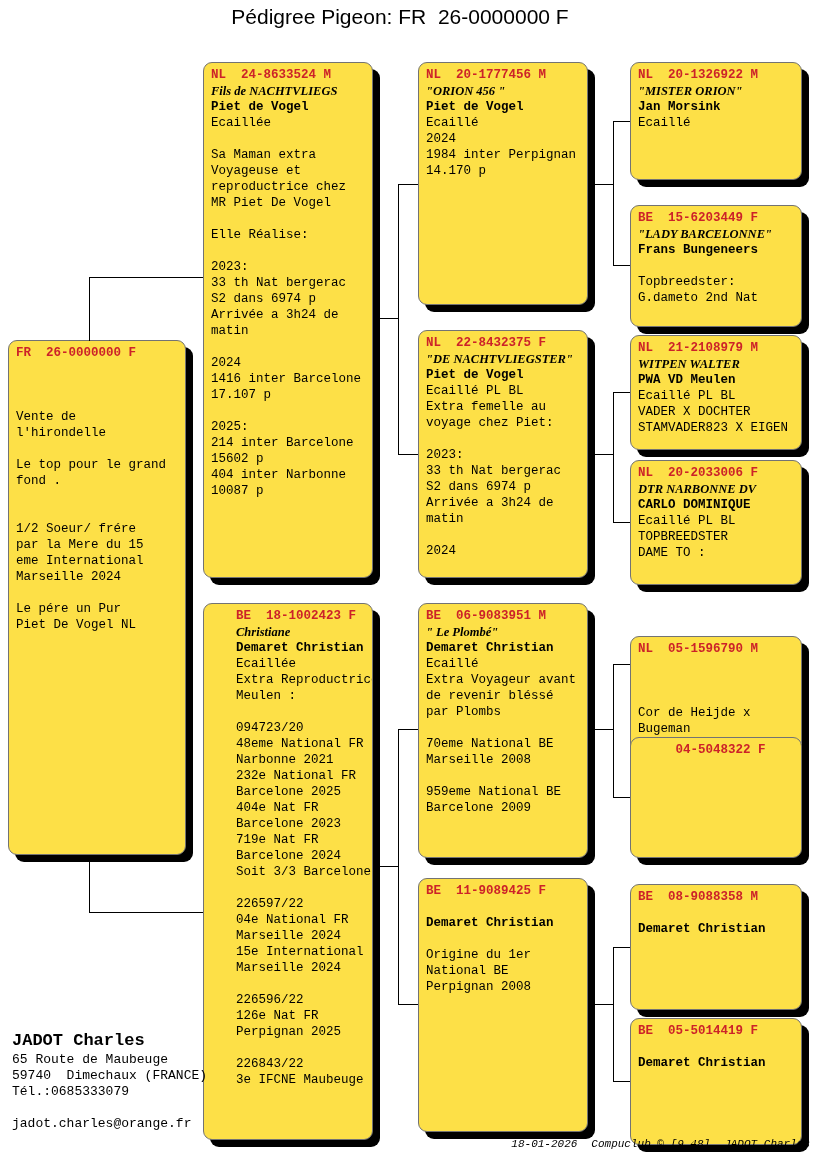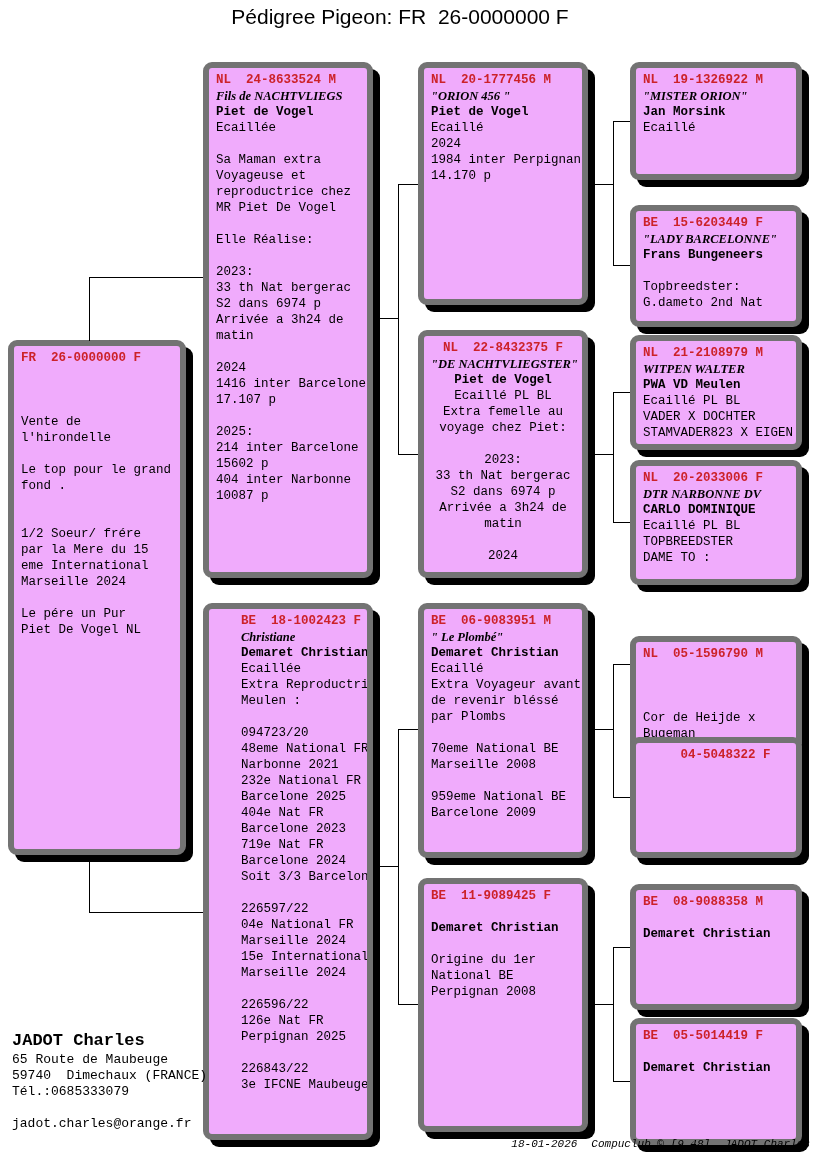--- a/index.html
+++ b/index.html
@@ -6,21 +6,21 @@
   #page {
     position:relative; width:816px; height:1172px; background:#fff;
     font-family:"Liberation Mono", monospace; color:#000; overflow:hidden;
   }
   .title {
     position:absolute; top:5px; left:0; width:800px; text-align:center;
     font-family:"Liberation Sans", sans-serif; font-size:21px; color:#000;
     white-space:pre;
   }
   .box {
-    position:absolute; background:#f0abfc; border:6px solid #737373;
+    position:absolute; background:#fde047; border:1px solid #737373;
     border-radius:9px; box-shadow:7px 7px 0 #000;
     padding:4px 7px; box-sizing:border-box; overflow:hidden;
   }
   .ring {
     color:var(--accent,#cc2229); font-weight:bold; white-space:pre;
     font-size:12.5px; line-height:16px;
   }
   .ln { white-space:pre; font-size:12.5px; line-height:16px; min-height:16px; }
   .ln.b  { font-weight:bold; }
   .ln.bi { font-weight:bold; font-style:italic;font-family:Liberation Serif, serif; }
@@ -135,21 +135,21 @@
     <div class="ring">NL  20-1777456 M</div>
     <div>
         <div class="ln bi">"ORION 456 "</div>
         <div class="ln b">Piet de Vogel</div>
         <div class="ln">Ecaillé</div>
         <div class="ln">2024</div>
         <div class="ln">1984 inter Perpignan</div>
         <div class="ln">14.170 p</div>
       </div>
   </div>
-  <div class="box" style="left:418px;top:330px;width:170px;height:248px;text-align:center;">
+  <div class="box" style="left:418px;top:330px;width:170px;height:248px;">
     <div class="ring">NL  22-8432375 F</div>
     <div>
         <div class="ln bi">"DE NACHTVLIEGSTER"</div>
         <div class="ln b">Piet de Vogel</div>
         <div class="ln">Ecaillé PL BL</div>
         <div class="ln">Extra femelle au</div>
         <div class="ln">voyage chez Piet:</div>
         <div class="ln"> </div>
         <div class="ln">2023:</div>
         <div class="ln">33 th Nat bergerac</div>
@@ -183,21 +183,21 @@
         <div class="ln"> </div>
         <div class="ln b">Demaret Christian</div>
         <div class="ln"> </div>
         <div class="ln">Origine du 1er</div>
         <div class="ln">National BE</div>
         <div class="ln">Perpignan 2008</div>
       </div>
   </div>
 
   <div class="box" style="left:630px;top:62px;width:172px;height:118px;">
-    <div class="ring">NL  19-1326922 M</div>
+    <div class="ring">NL  20-1326922 M</div>
     <div>
         <div class="ln bi">"MISTER ORION"</div>
         <div class="ln b">Jan Morsink</div>
         <div class="ln">Ecaillé</div>
       </div>
   </div>
   <div class="box" style="left:630px;top:205px;width:172px;height:122px;">
     <div class="ring">BE  15-6203449 F</div>
     <div>
         <div class="ln bi">"LADY BARCELONNE"</div>

